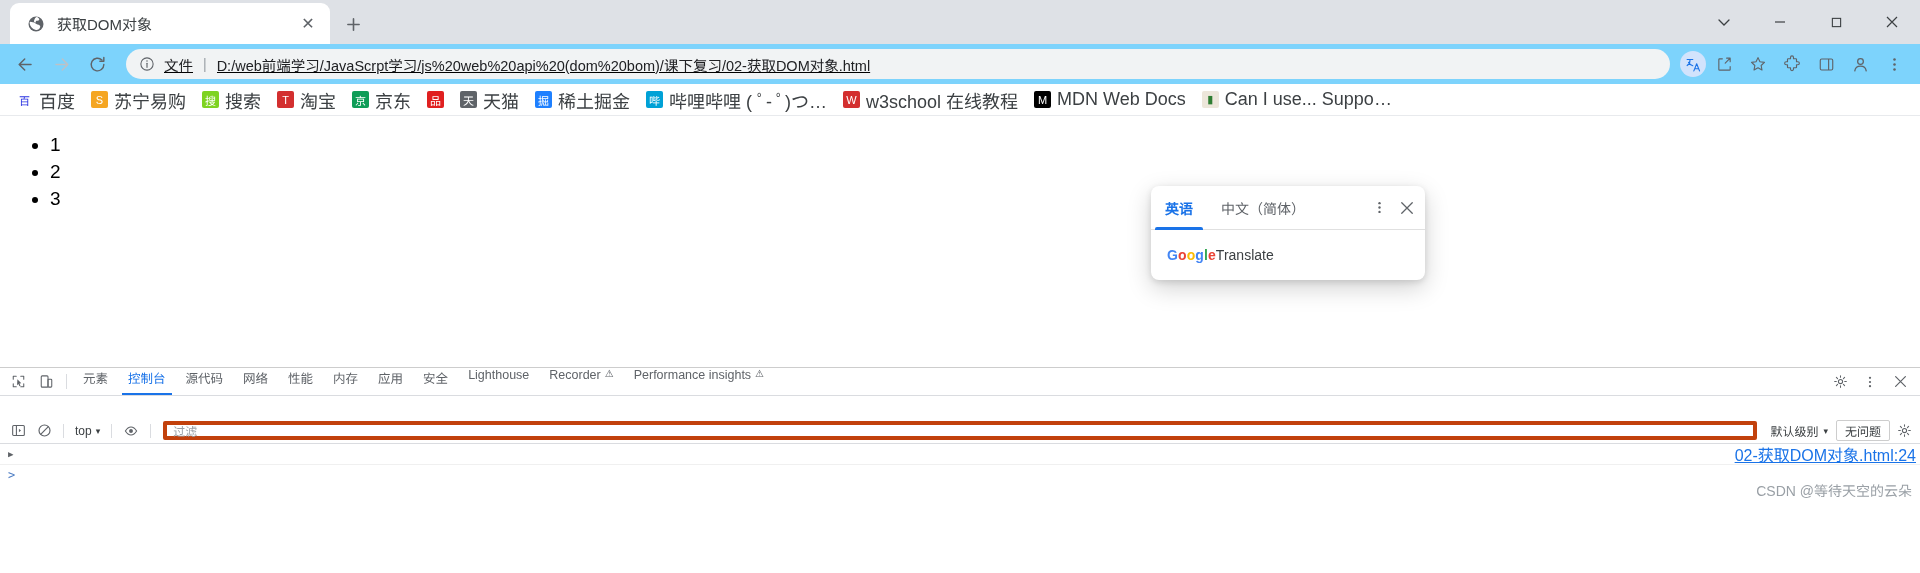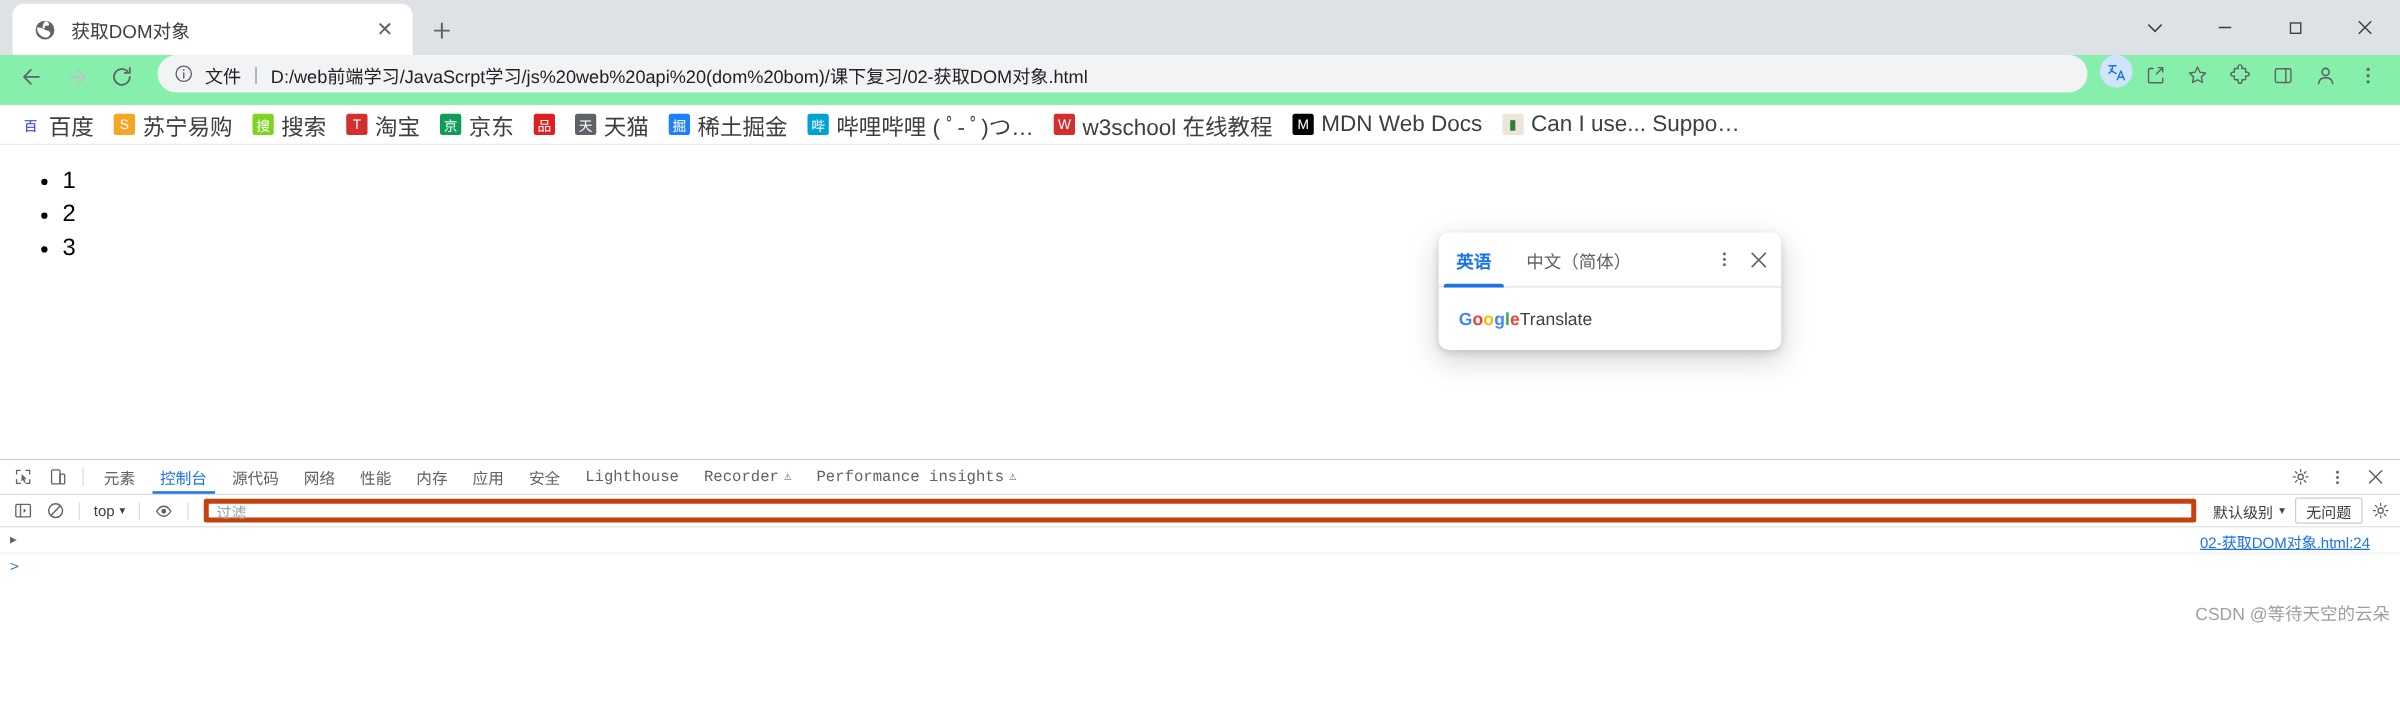--- a/index.html
+++ b/index.html
@@ -76,25 +76,26 @@
   .win-btn {
     width: 56px; height: 44px;
     display: flex; align-items: center; justify-content: center;
     color: #3c4043;
     cursor: pointer;
   }
 
   
   .toolbar {
     height: 40px;
-    background: #86efac;
-    display: flex;
-    align-items: flex-start;
+    background: #7dd3fc;
+    display: flex;
+    align-items: center;
     padding: 0 10px 0 8px;
     gap: 2px;
+    text-decoration: underline;
   }
   .nav-btn {
     width: 34px; height: 34px;
     display: flex; align-items: center; justify-content: center;
     border-radius: 50%;
     color: #5f6368;
     cursor: pointer;
     flex: 0 0 auto;
   }
   .nav-btn.disabled { color: #bdc1c6; }
@@ -284,30 +285,29 @@
     cursor: pointer;
     flex: 0 0 28px;
   }
   .dt-div {
     width: 1px;
     margin: 6px 6px;
     background: #dadce0;
     flex: 0 0 1px;
   }
   .dt-tab {
-    display: flex; align-items: center;
+    display: flex; 
     padding: 0 10px;
     font-size: 12.5px;
     color: #5f6368;
     cursor: pointer;
     white-space: nowrap;
     position: relative;
     flex: 0 0 auto;
     gap: 4px;
-    font-family: Liberation Mono, monospace;
   }
   .dt-tab.active { color: #1a73e8; }
   .dt-tab.active::after {
     content: "";
     position: absolute;
     left: 4px; right: 4px; bottom: 0;
     height: 2px;
     background: #1a73e8;
   }
   .dt-spacer { flex: 1 1 auto; }
@@ -318,20 +318,21 @@
   }
 
   .dt-filterbar {
     height: 26px;
     display: flex;
     align-items: center;
     border-bottom: 1px solid #dadce0;
     background: #ffffff;
     padding: 0 4px 0 6px;
     gap: 2px;
+    margin-top: 22px;
   }
   .fb-ico {
     width: 24px; height: 22px;
     display: flex; align-items: center; justify-content: center;
     color: #5f6368;
     cursor: pointer;
     flex: 0 0 auto;
   }
   .fb-sep { width:1px; height:14px; background:#dadce0; margin:0 5px; flex:0 0 1px; }
   .fb-select {
@@ -383,23 +384,23 @@
     align-items: center;
     height: 21px;
     border-bottom: 1px solid #f0f0f0;
     padding-left: 8px;
     position: relative;
   }
   .con-arrow { color: #5f6368; font-size: 9px; margin-right: 5px; flex:0 0 auto; }
   .con-code { color: #881280; flex: 1 1 auto; }
   .con-src {
     position: absolute;
-    right: 24px;
+    right: 4px;
     font-family: "Liberation Sans", sans-serif;
-    font-size: 12px;
+    font-size: 16px;
     color: #1a73e8;
     text-decoration: underline;
     cursor: pointer;
     white-space: nowrap;
   }
   .con-prompt {
     display: flex; align-items: center;
     height: 20px;
     padding-left: 8px;
     color: #4f7ec4;

